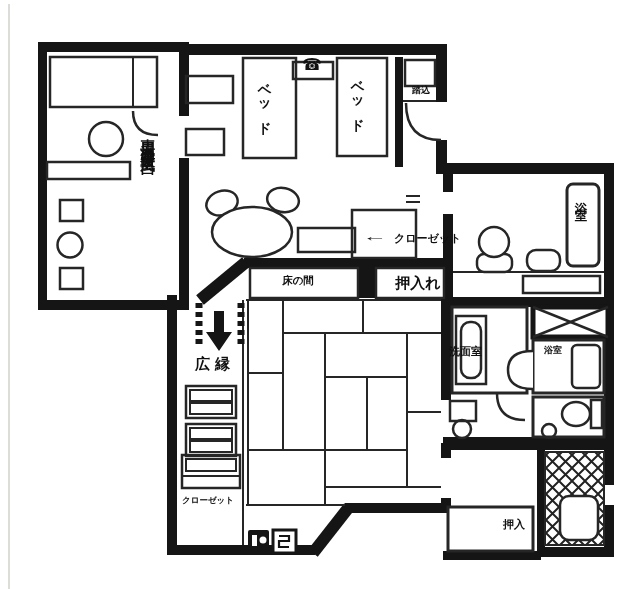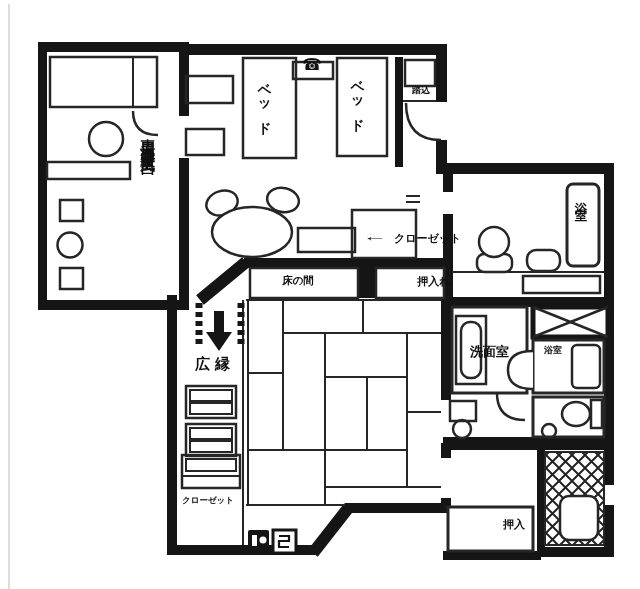--- a/index.html
+++ b/index.html
@@ -204,23 +204,23 @@
   <div class="lb ctr" style="left:402px;top:85px;width:38px;font-size:9px;">踏込</div>
 
   <div class="lb v" style="left:574px;top:192px;font-size:12.5px;letter-spacing:6px;">浴室</div>
 
   <div class="lb" style="left:362px;top:230px;font-size:13px;transform:scaleX(1.9);transform-origin:left center;">←</div>
 
   <div class="lb" style="left:394px;top:232px;font-size:11px;">クローゼット</div>
 
   <div class="lb ctr" style="left:252px;top:275px;width:92px;font-size:10.5px;">床の間</div>
 
-  <div class="lb ctr" style="left:378px;top:275px;width:80px;font-size:11px;margin-left:16px;">押入れ</div>
-
-  <div class="lb ctr" style="left:452px;top:345px;width:75px;font-size:13px;">洗面室</div>
+  <div class="lb ctr" style="left:378px;top:275px;width:80px;font-size:15px;">押入れ</div>
+
+  <div class="lb ctr" style="left:428px;top:345px;width:75px;font-size:11px;">洗面室</div>
 
   <div class="lb ctr" style="left:533px;top:345px;width:40px;font-size:9px;">浴室</div>
 
   <div class="lb" style="left:195px;top:356px;font-size:15px;letter-spacing:5px;">広縁</div>
 
   <div class="lb ctr" style="left:170px;top:496px;width:76px;font-size:8.5px;">クローゼット</div>
 
   <div class="lb ctr" style="left:482px;top:518px;width:64px;font-size:11px;">押入</div>
 </div>
 

